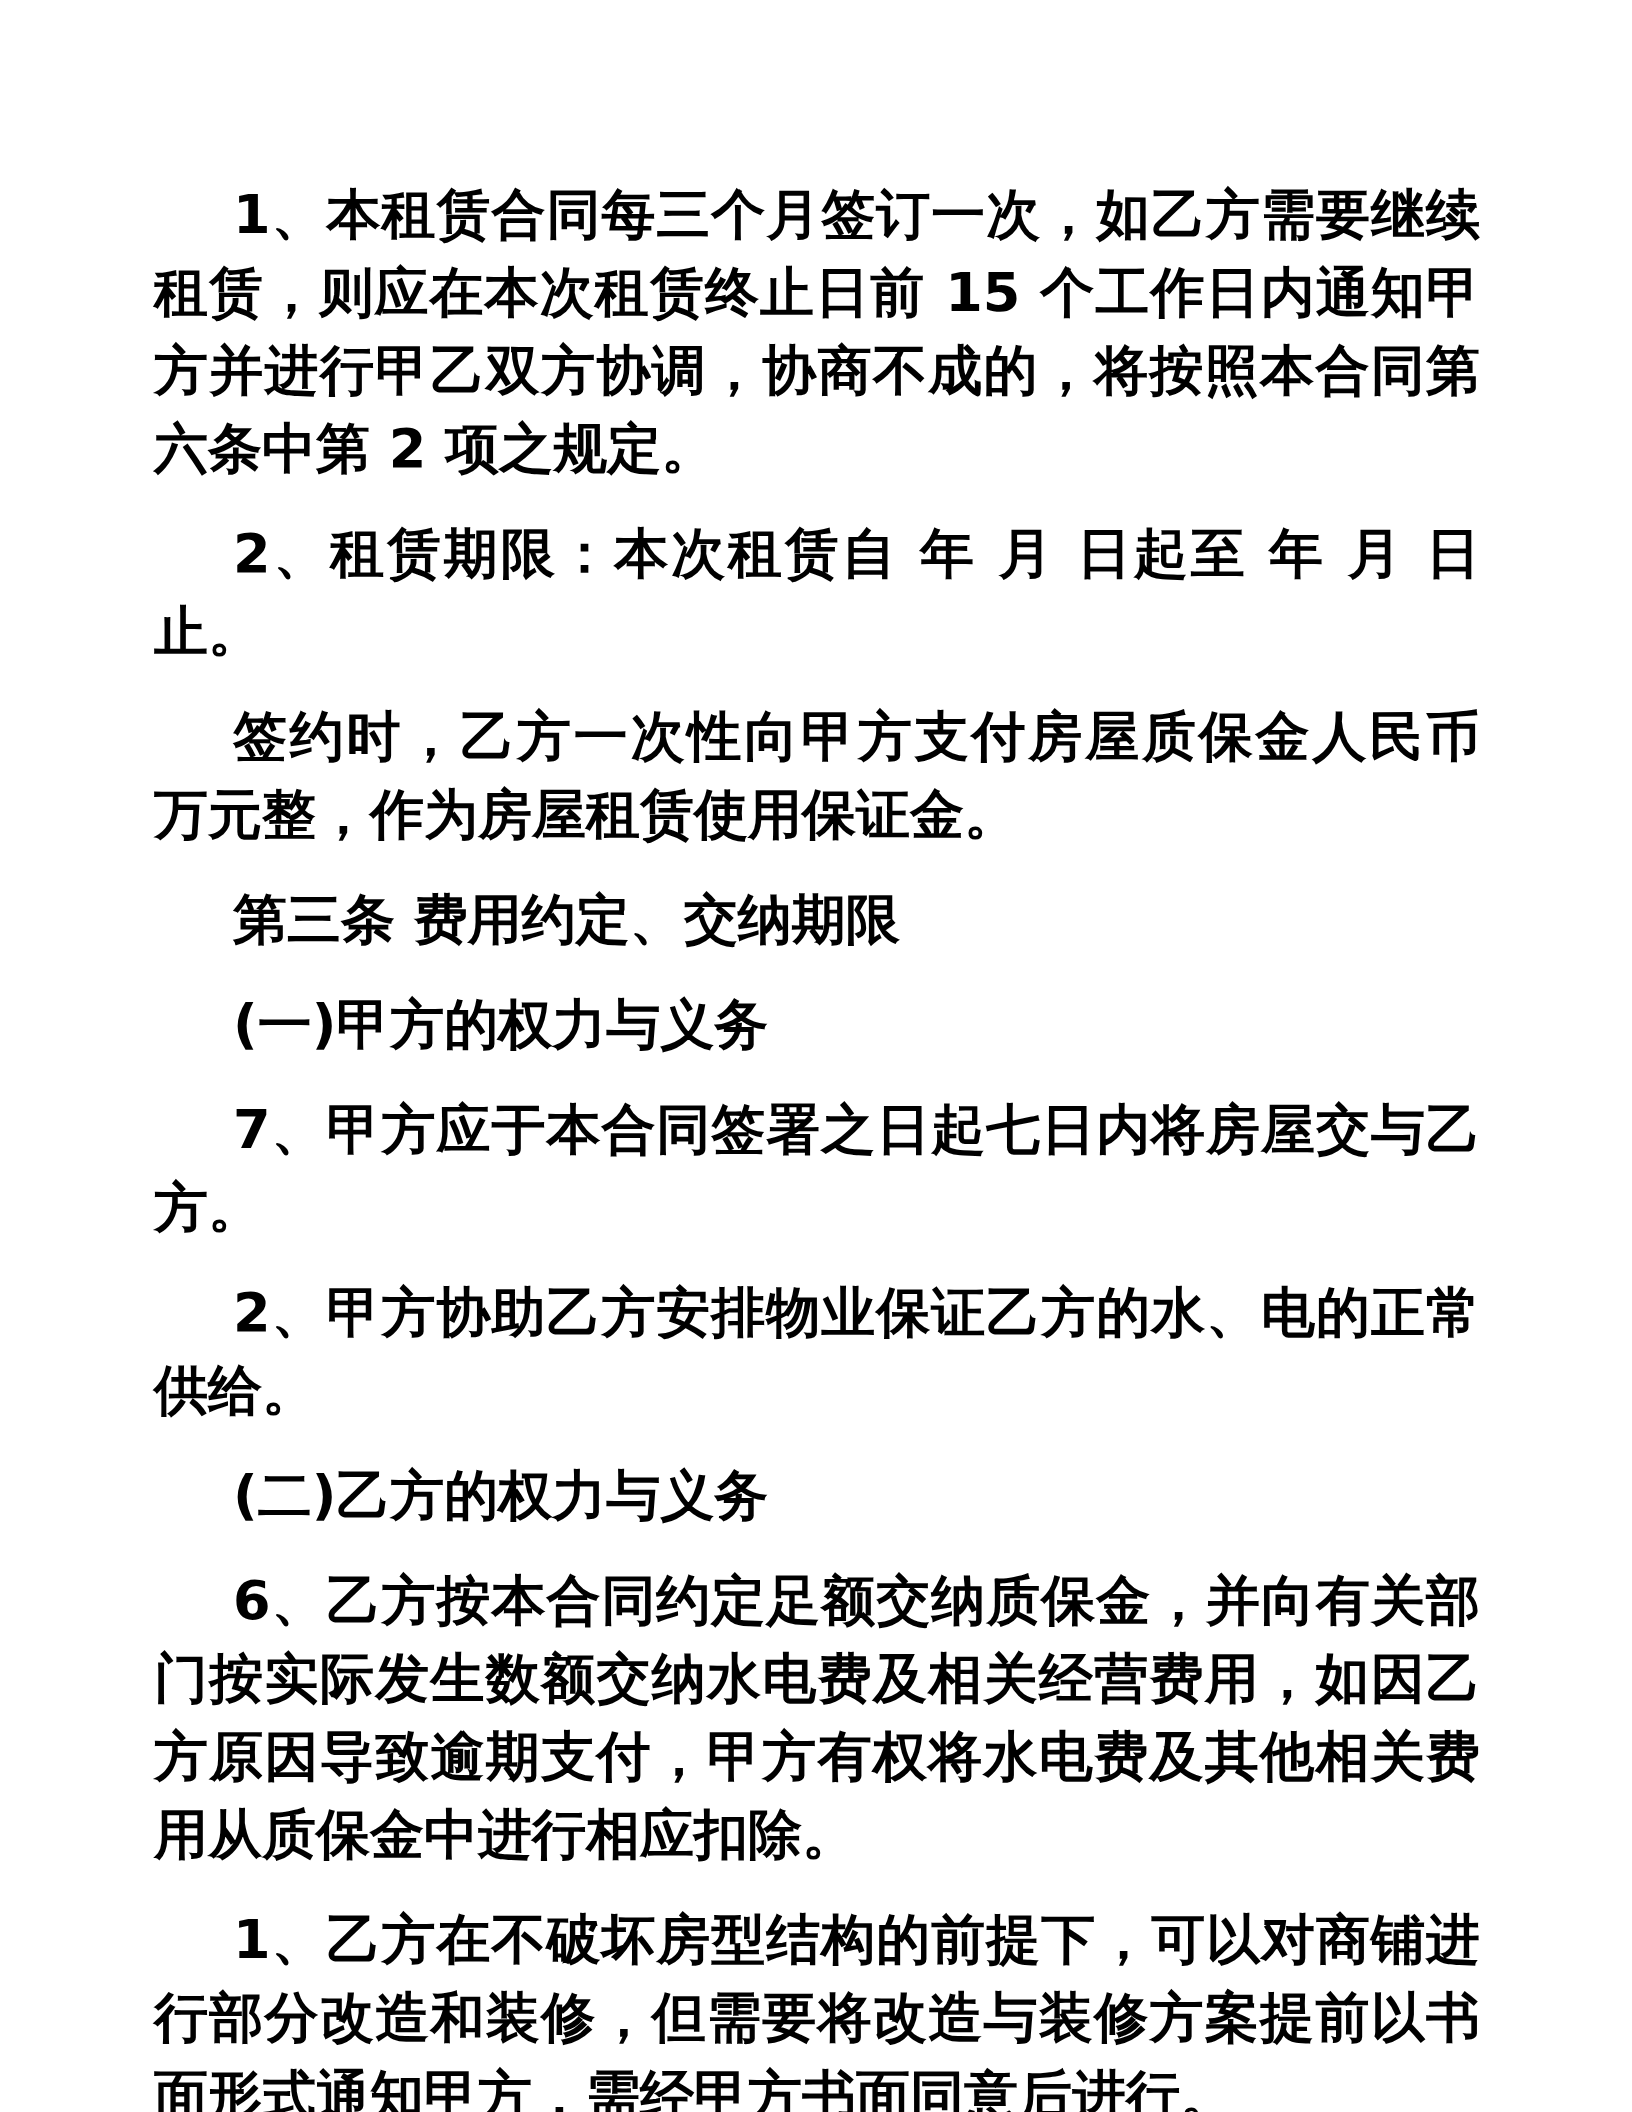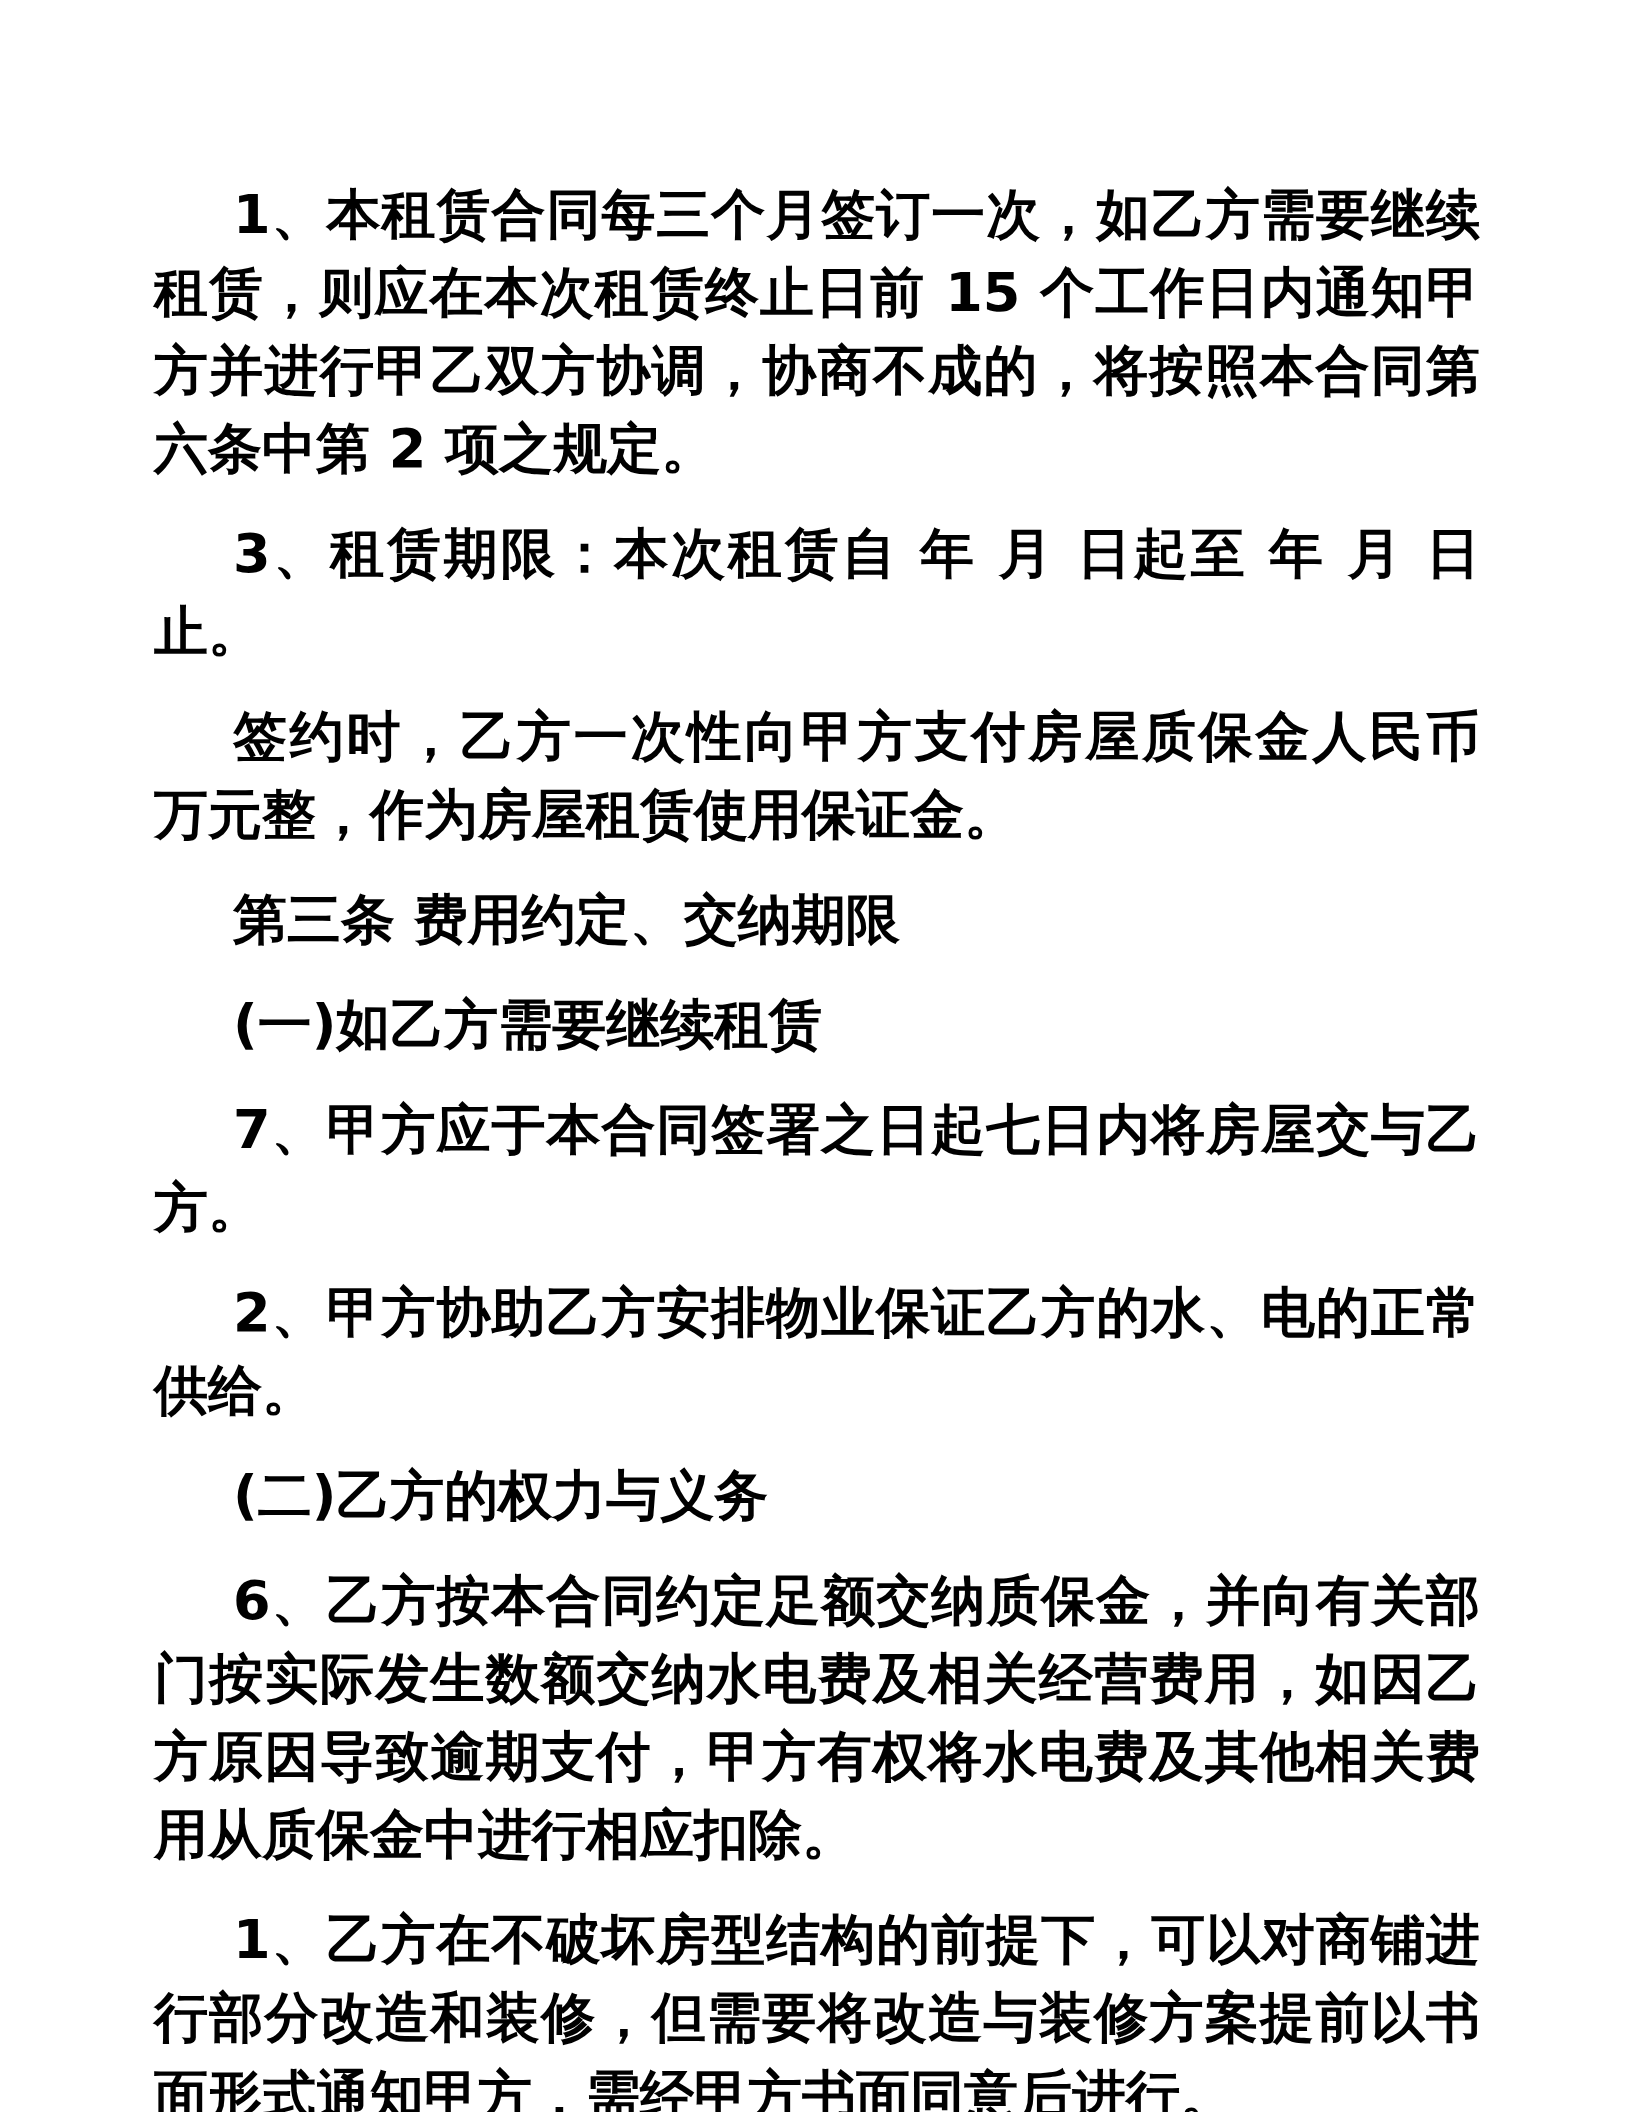--- a/index.html
+++ b/index.html
@@ -29,23 +29,23 @@
     text-indent: 79px;
     word-break: break-all;
   }
 </style>
 </head>
 <body>
 
 <div class="page">
   <div class="doc-content">
     <p class="doc-paragraph">1、本租赁合同每三个月签订一次，如乙方需要继续租赁，则应在本次租赁终止日前 15 个工作日内通知甲方并进行甲乙双方协调，协商不成的，将按照本合同第六条中第 2 项之规定。</p>
-    <p class="doc-paragraph">3、租赁期限：本次租赁自 年 月 日起至 年 月 日止。</p>
+    <p class="doc-paragraph">2、租赁期限：本次租赁自 年 月 日起至 年 月 日止。</p>
     <p class="doc-paragraph">签约时，乙方一次性向甲方支付房屋质保金人民币 万元整，作为房屋租赁使用保证金。</p>
     <p class="doc-paragraph">第三条 费用约定、交纳期限</p>
-    <p class="doc-paragraph">(一)如乙方需要继续租赁</p>
+    <p class="doc-paragraph">(一)甲方的权力与义务</p>
     <p class="doc-paragraph">7、甲方应于本合同签署之日起七日内将房屋交与乙方。</p>
     <p class="doc-paragraph">2、甲方协助乙方安排物业保证乙方的水、电的正常供给。</p>
     <p class="doc-paragraph">(二)乙方的权力与义务</p>
     <p class="doc-paragraph">6、乙方按本合同约定足额交纳质保金，并向有关部门按实际发生数额交纳水电费及相关经营费用，如因乙方原因导致逾期支付，甲方有权将水电费及其他相关费用从质保金中进行相应扣除。</p>
     <p class="doc-paragraph">1、乙方在不破坏房型结构的前提下，可以对商铺进行部分改造和装修，但需要将改造与装修方案提前以书面形式通知甲方，需经甲方书面同意后进行。</p>
   </div>
 </div>
 
 </body></html>

